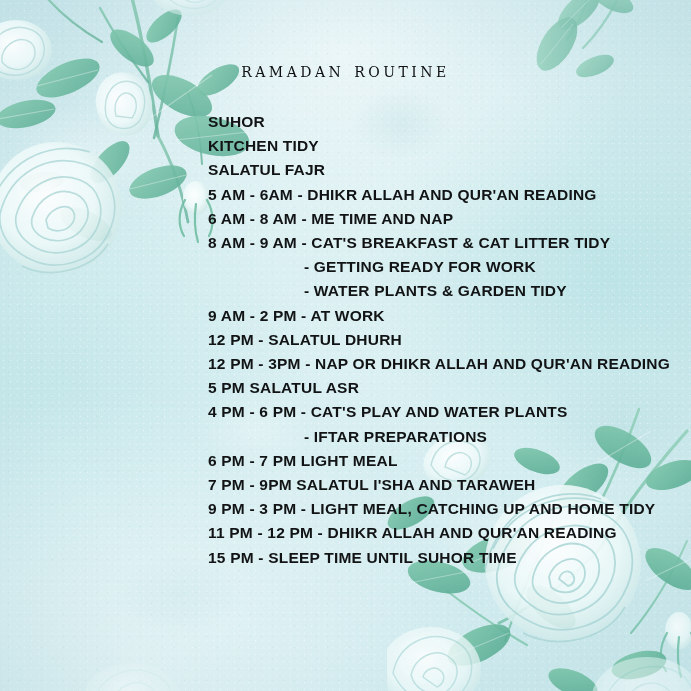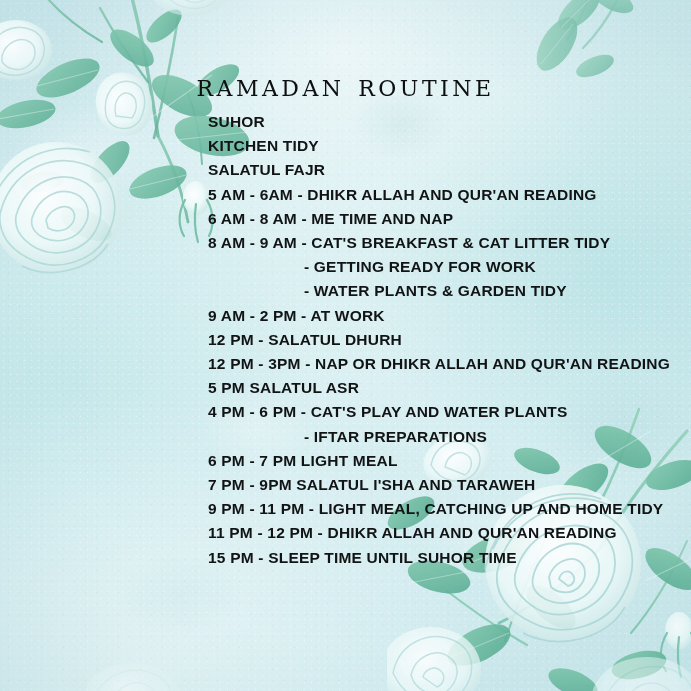--- a/index.html
+++ b/index.html
@@ -84,21 +84,21 @@
     z-index: 5;
   }
 
   #page-title {
     position: absolute;
     top: 45px;
     left: 0;
     right: 0;
     text-align: center;
     font-family: "DejaVu Serif", "Liberation Serif", serif;
-    font-size: 32px;
+    font-size: 20px;
     font-weight: 400;
     letter-spacing: 3.5px;
     color: #0d0f10;
     font-variant: small-caps;
     text-transform: lowercase;
     white-space: nowrap;
   }
   #page-title::first-letter { font-size: 1em; }
 
   #routine-list {
@@ -386,19 +386,19 @@
         <li class="indent">- GETTING READY FOR WORK</li>
         <li class="indent">- WATER PLANTS &amp; GARDEN TIDY</li>
         <li>9 AM - 2 PM - AT WORK</li>
         <li>12 PM - SALATUL DHURH</li>
         <li>12 PM - 3PM - NAP OR DHIKR ALLAH AND QUR'AN READING</li>
         <li>5 PM SALATUL ASR</li>
         <li>4 PM - 6 PM - CAT'S PLAY AND WATER PLANTS</li>
         <li class="indent">- IFTAR PREPARATIONS</li>
         <li>6 PM - 7 PM LIGHT MEAL</li>
         <li>7 PM - 9PM SALATUL I'SHA AND TARAWEH</li>
-        <li>9 PM - 11 PM - LIGHT MEAL, CATCHING UP AND HOME TIDY</li>
+        <li>9 PM - 3 PM - LIGHT MEAL, CATCHING UP AND HOME TIDY</li>
         <li>11 PM - 12 PM - DHIKR ALLAH AND QUR'AN READING</li>
         <li>15 PM - SLEEP TIME UNTIL SUHOR TIME</li>
       </ul>
 
   </div>
 </div>
 
 </body></html>

